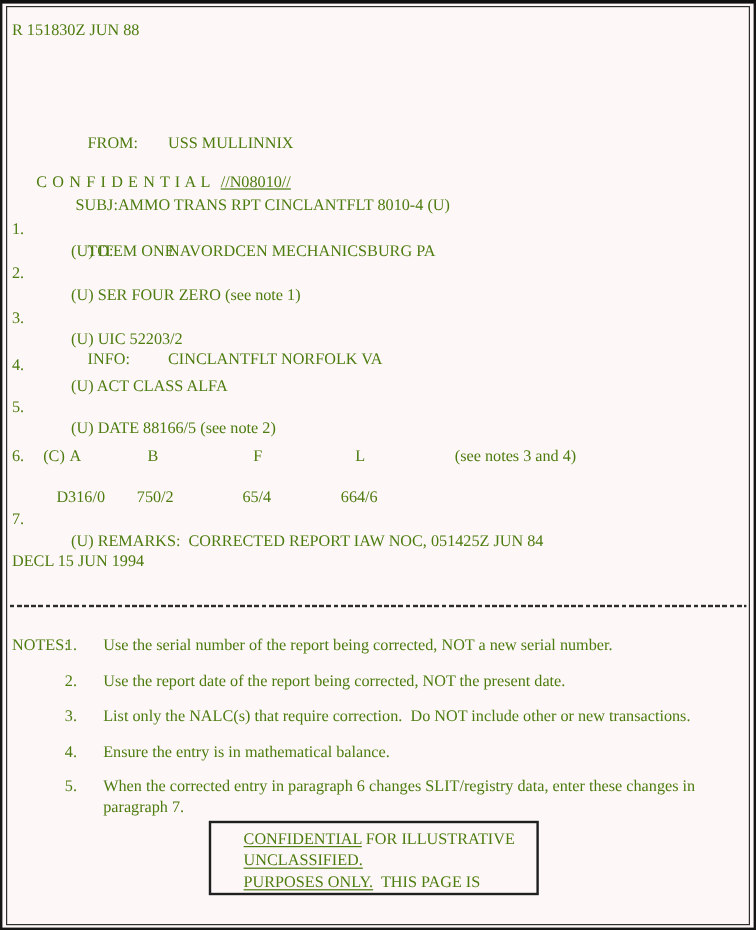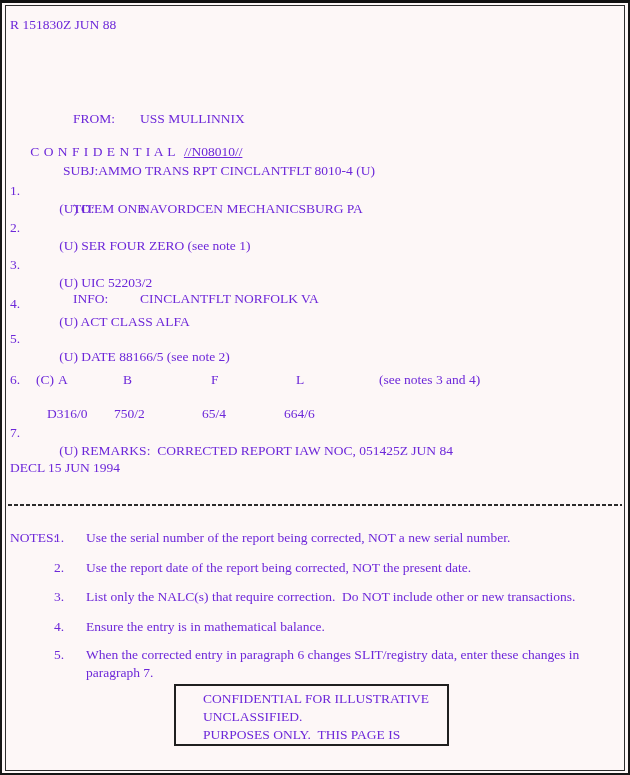--- a/index.html
+++ b/index.html
@@ -5,21 +5,21 @@
   html,body { margin:0; padding:0; background:#fdf7f7; }
   .page {
     position:relative;
     width:630px; height:775px;
     box-sizing:border-box;
     background:#fdf7f7;
     border:2px solid #161616;
     border-top:3px solid #101010;
     font-family:"Liberation Serif","DejaVu Serif",serif;
     font-size:13.5px;
-    color:#6d28d9;
+    color:#4d7c0f;
     overflow:hidden;
   }
   .inner {
     position:absolute; top:2px; left:3px; right:3px; bottom:2px;
     border:1px solid #2d2d2d;
   }
   .abs { position:absolute; left:4px; line-height:18px; white-space:pre-wrap; }
   #dtg  { top:10px; }
   #addr { top:50px; }
   .arow { line-height:18px; }
@@ -49,21 +49,21 @@
   #n1 { top:523px; } #n2 { top:553px; } #n3 { top:582px; }
   #n4 { top:612px; } #n5 { top:640px; }
   #stamp {
     position:absolute; top:678px; left:168px; width:275px; height:62px;
     box-sizing:border-box;
     border:2px solid #1f1f1f;
     padding:4px 6px 0 27px;
     background:#fdf7f7;
   }
   .sline { line-height:18px; white-space:pre; }
-  .ul { text-underline-offset:2px; }
+  .ul { text-decoration:underline; text-underline-offset:2px; }
 </style>
 </head>
 <body>
 
 <div class="page">
   <div class="inner">
 
     <div class="abs" id="dtg">R 151830Z JUN 88</div>
 
     <div class="abs" id="addr">

